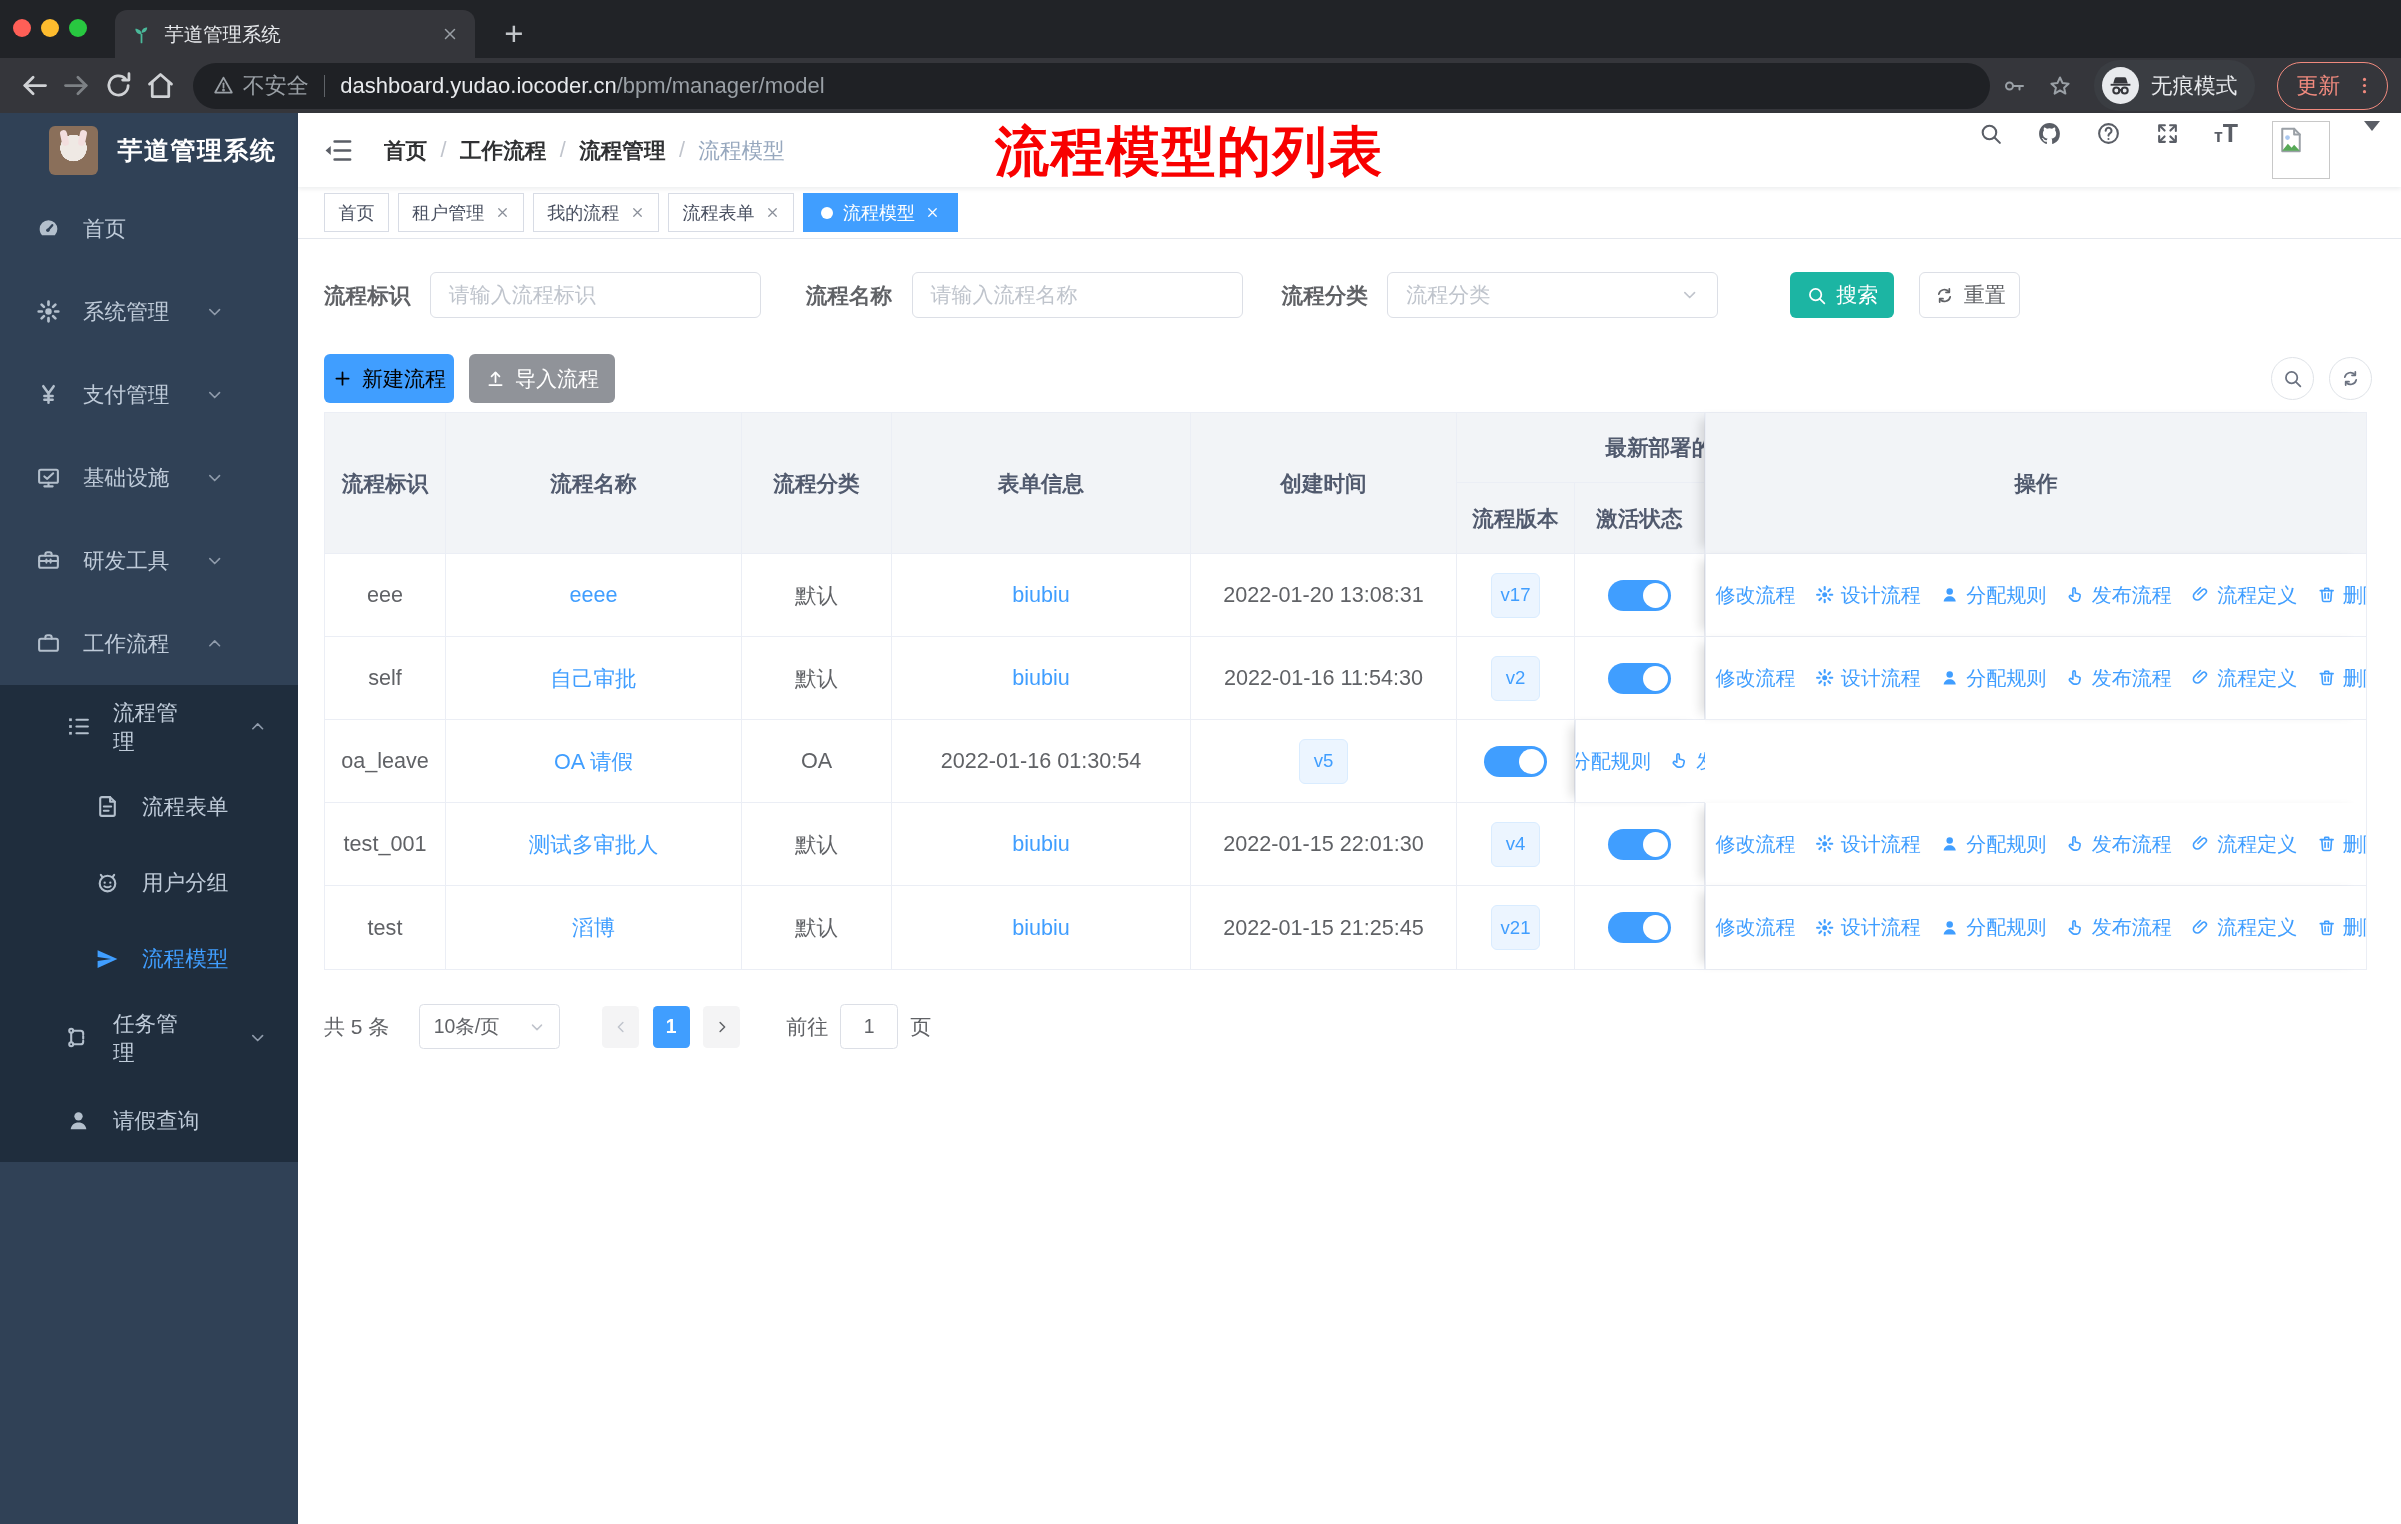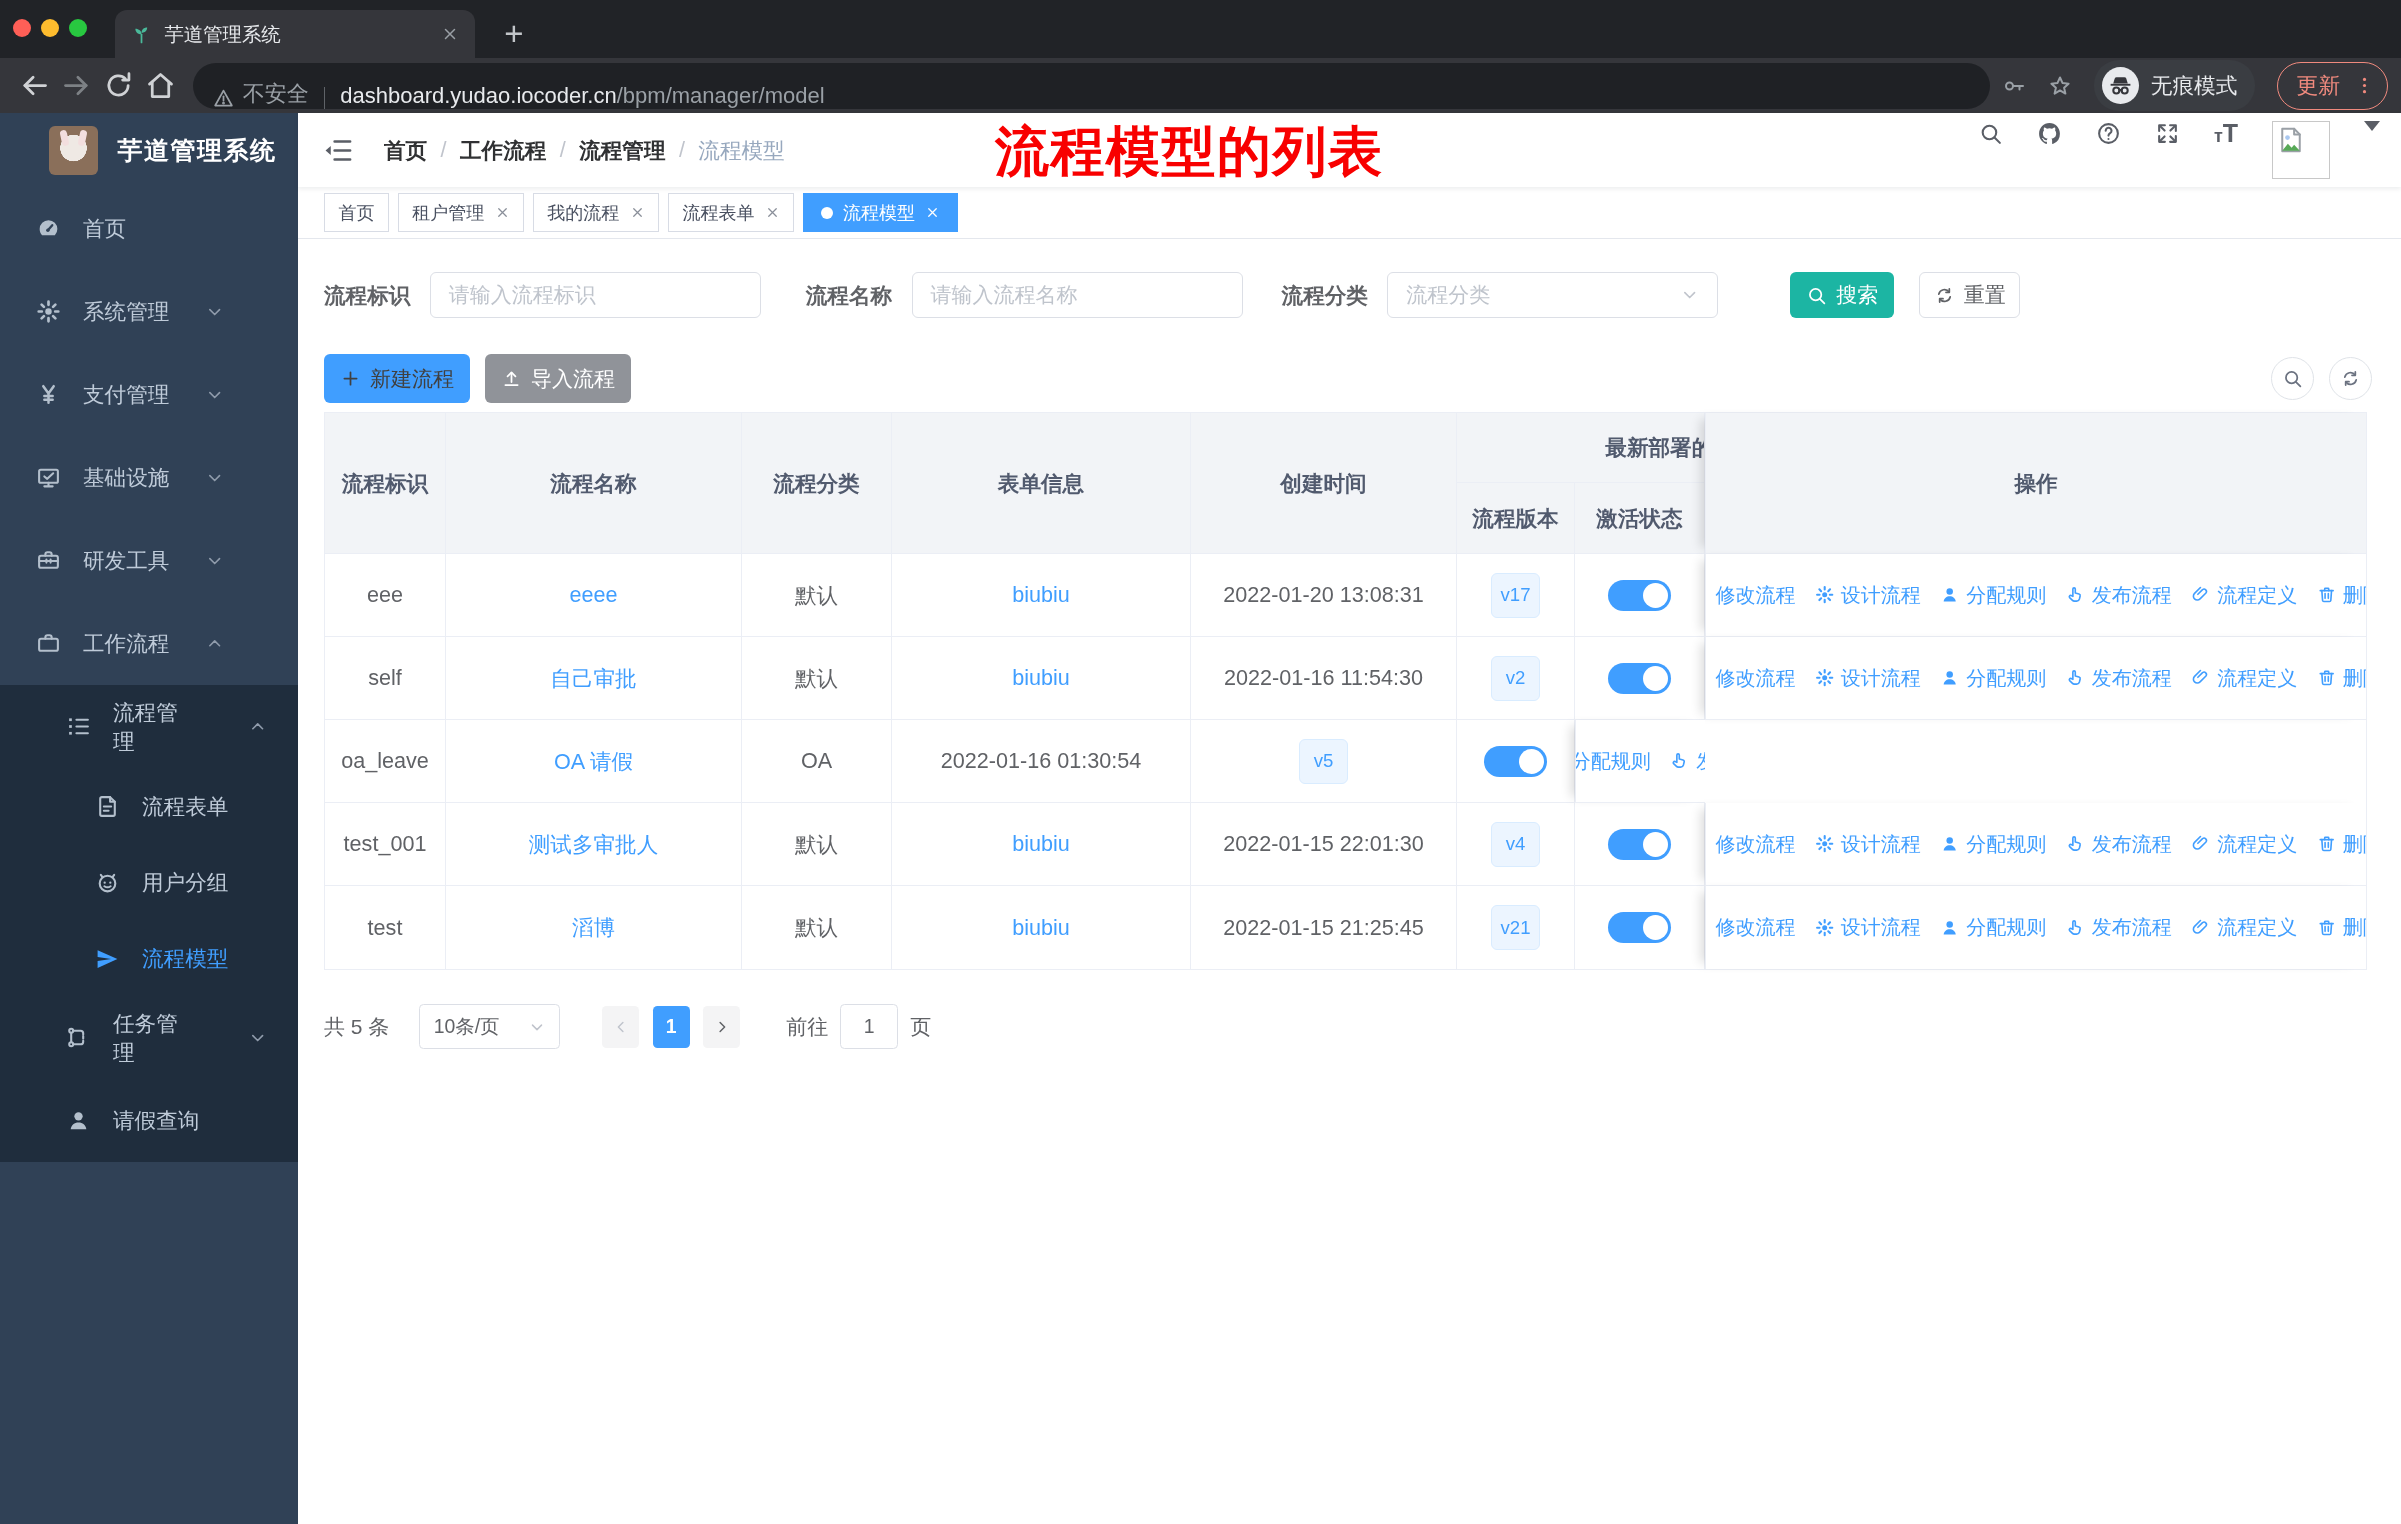--- a/index.html
+++ b/index.html
@@ -17,21 +17,21 @@
     border-radius:12px 12px 0 0; display:flex; align-items:center; padding:0 16.4px; }
   .tab .ic.fav { width:21px; height:21px; color:#4ab99a; }
   .tab .ttl { flex:1; margin-left:12px; color:#e8eaed; font-size:19.4px; white-space:nowrap; overflow:hidden; }
   .tab .ic.cls { width:18px; height:18px; color:#9aa0a6; }
   .newtab { position:absolute; left:493px; top:13.4px; width:42px; height:42px; display:flex;
     align-items:center; justify-content:center; color:#c2c5c9; font-size:33px; font-weight:300; }
   .btoolbar { height:55px; background:#35363b; display:flex; align-items:center; padding:0 13.4px; }
   .btoolbar .nav-ic { width:33px; height:33px; color:#d0d2d5; margin:0 4.5px; }
   .btoolbar .nav-ic.dim { color:#7d8185; }
   .omnibox { flex:1; height:46px; margin:0 12px; background:#1f2125; border-radius:23px;
-    display:flex; align-items:flex-end; padding:0 19.4px; font-size:22px; white-space:nowrap; }
+    display:flex; align-items:center; padding:0 19.4px; font-size:22px; white-space:nowrap; }
   .omnibox .ic.warn { width:21px; height:21px; color:#9aa0a6; }
   .omnibox .sec { color:#9aa0a6; margin-left:9px; }
   .omnibox .sep { width:1.5px; height:22px; background:#5f6368; margin:0 15px; }
   .omnibox .host { color:#e8eaed; } .omnibox .path { color:#9aa0a6; }
   .btool-right { display:flex; align-items:center; gap:22px; }
   .btool-right .ic { width:24px; height:24px; color:#9aa0a6; }
   .incog { height:51px; background:#3a3d42; border-radius:25px; display:flex; align-items:center;
     gap:12px; padding:0 18px 0 7.4px; color:#e8eaed; font-size:21.6px; }
   .incog .badge { width:37px; height:37px; border-radius:50%; background:#e8eaed; display:flex;
     align-items:center; justify-content:center; }
@@ -101,21 +101,21 @@
   .inp.sel { justify-content:space-between; }
   .inp .chv { width:19.4px; height:19.4px; color:#c0c4cc; }
   .gap60 { width:45px; } .gap52 { width:39px; }
   .btn { height:46px; border-radius:6px; display:flex; align-items:center; justify-content:center;
     gap:9px; font-size:21px; cursor:pointer; white-space:nowrap; }
   .btn .ic { width:21px; height:21px; }
   .btn-search { width:104px; background:#1cb5a3; color:#fff; margin-left:72px; }
   .btn-reset { width:101px; background:#fff; border:1.5px solid #dcdfe6; color:#606266; margin-left:25px; }
 
   .actions-row { margin-top:36px; display:flex; align-items:center; }
-  .btn-create { width:146px; height:49px; background:#409eff; color:#404040; }
+  .btn-create { width:130px; height:49px; background:#409eff; color:#000000; }
   .btn-import { width:146px; height:49px; background:#909399; color:#fff; margin-left:15px; }
   .tool-circles { margin-left:auto; display:flex; gap:15px; margin-right:3px; }
   .circ { width:43px; height:43px; border:1.5px solid #dfe3e8; border-radius:50%; background:#fff;
     display:flex; align-items:center; justify-content:center; color:#6b7280; cursor:pointer; }
   .circ .ic { width:21px; height:21px; }
 
   
   .tbl { margin-top:9px; width:2043px; border:0.7px solid #ebeef5; font-size:21.6px; color:#606266; background:#fff; }
   .thead { display:grid; grid-template-columns:121px 296px 150px 299px 266px 118px 130px 661px;
     grid-template-rows:70px 71px; background:#f2f4f7; color:#515a6e; font-weight:600; }

